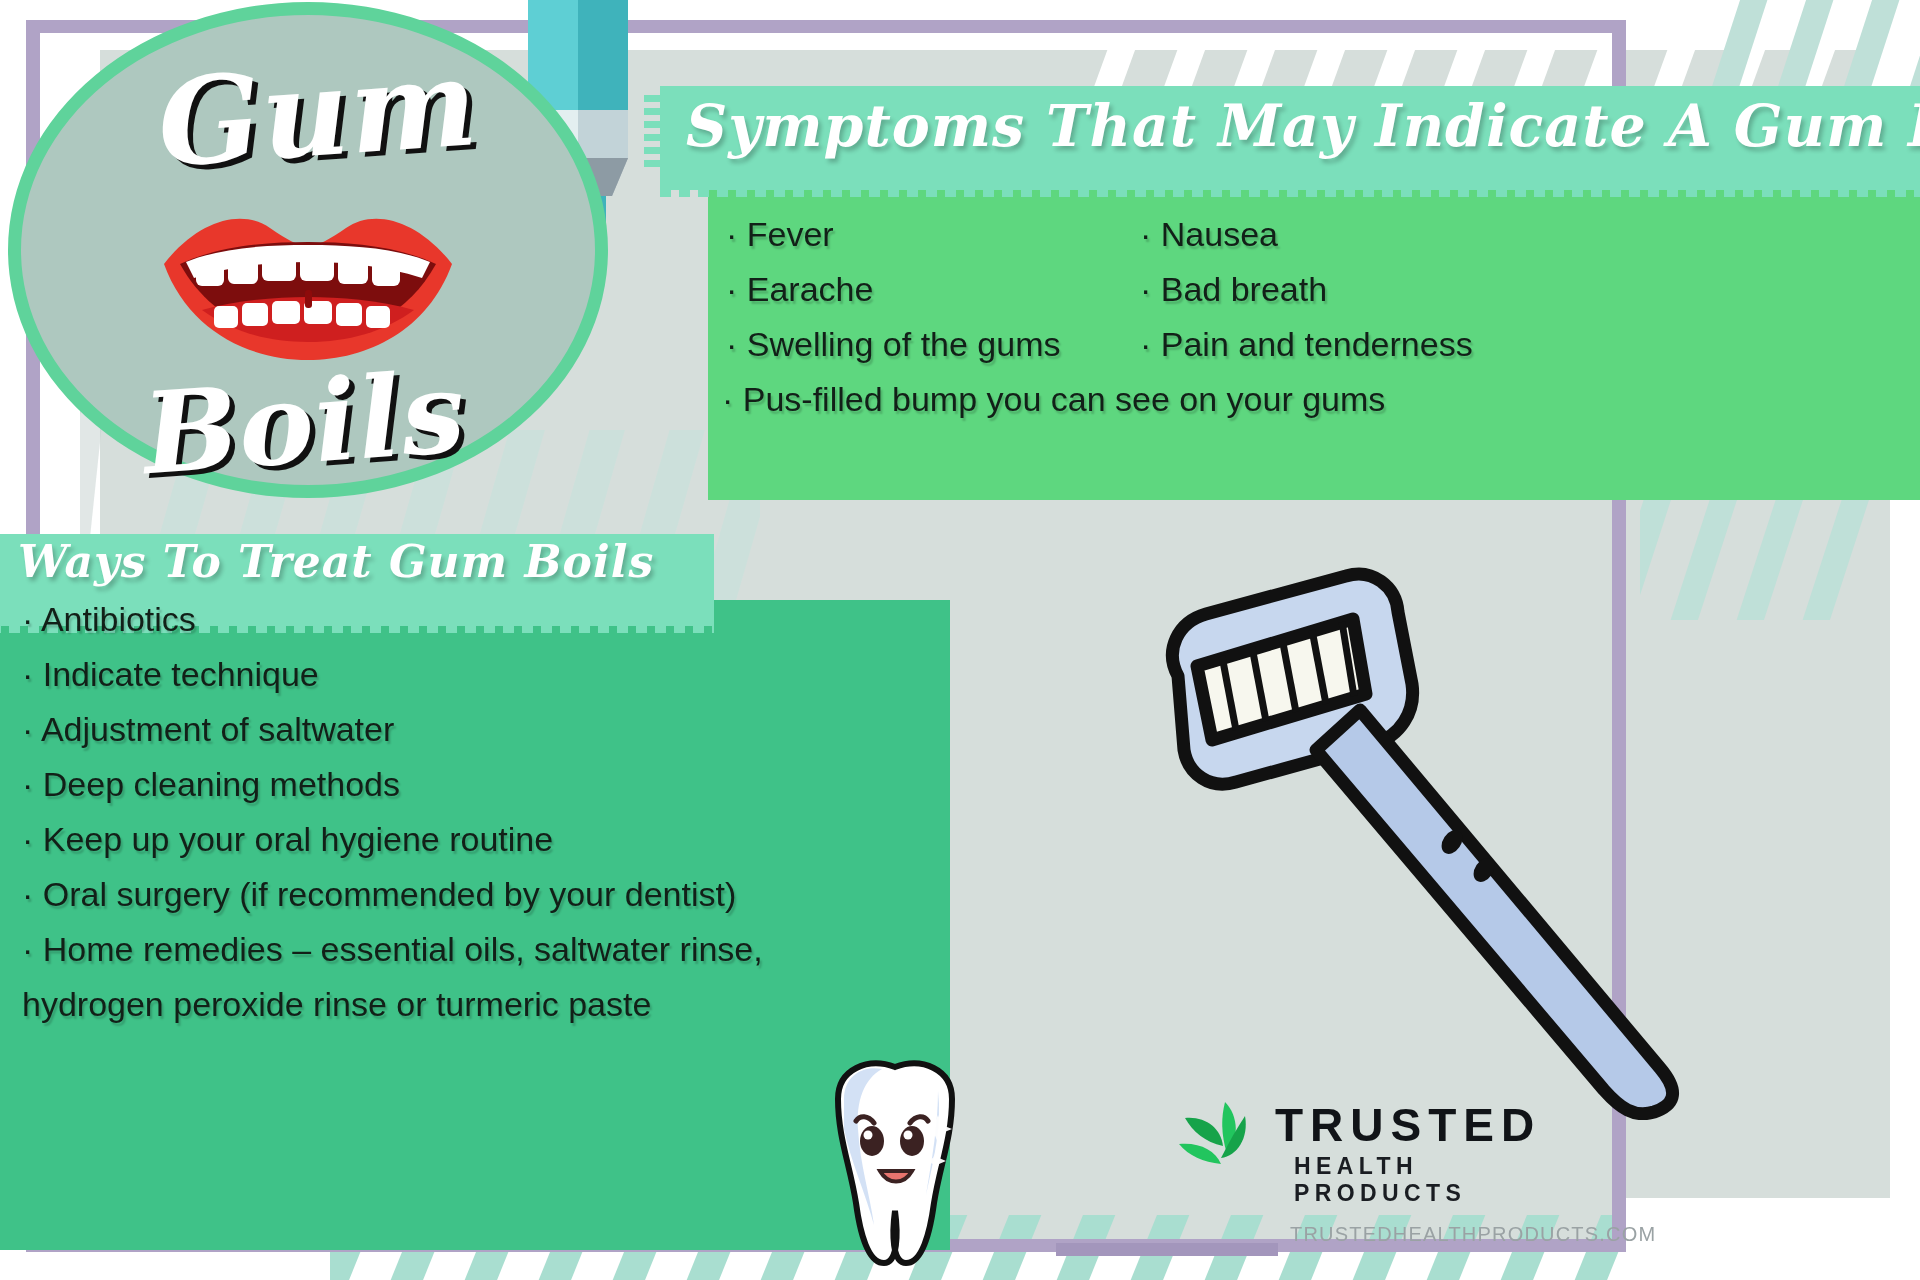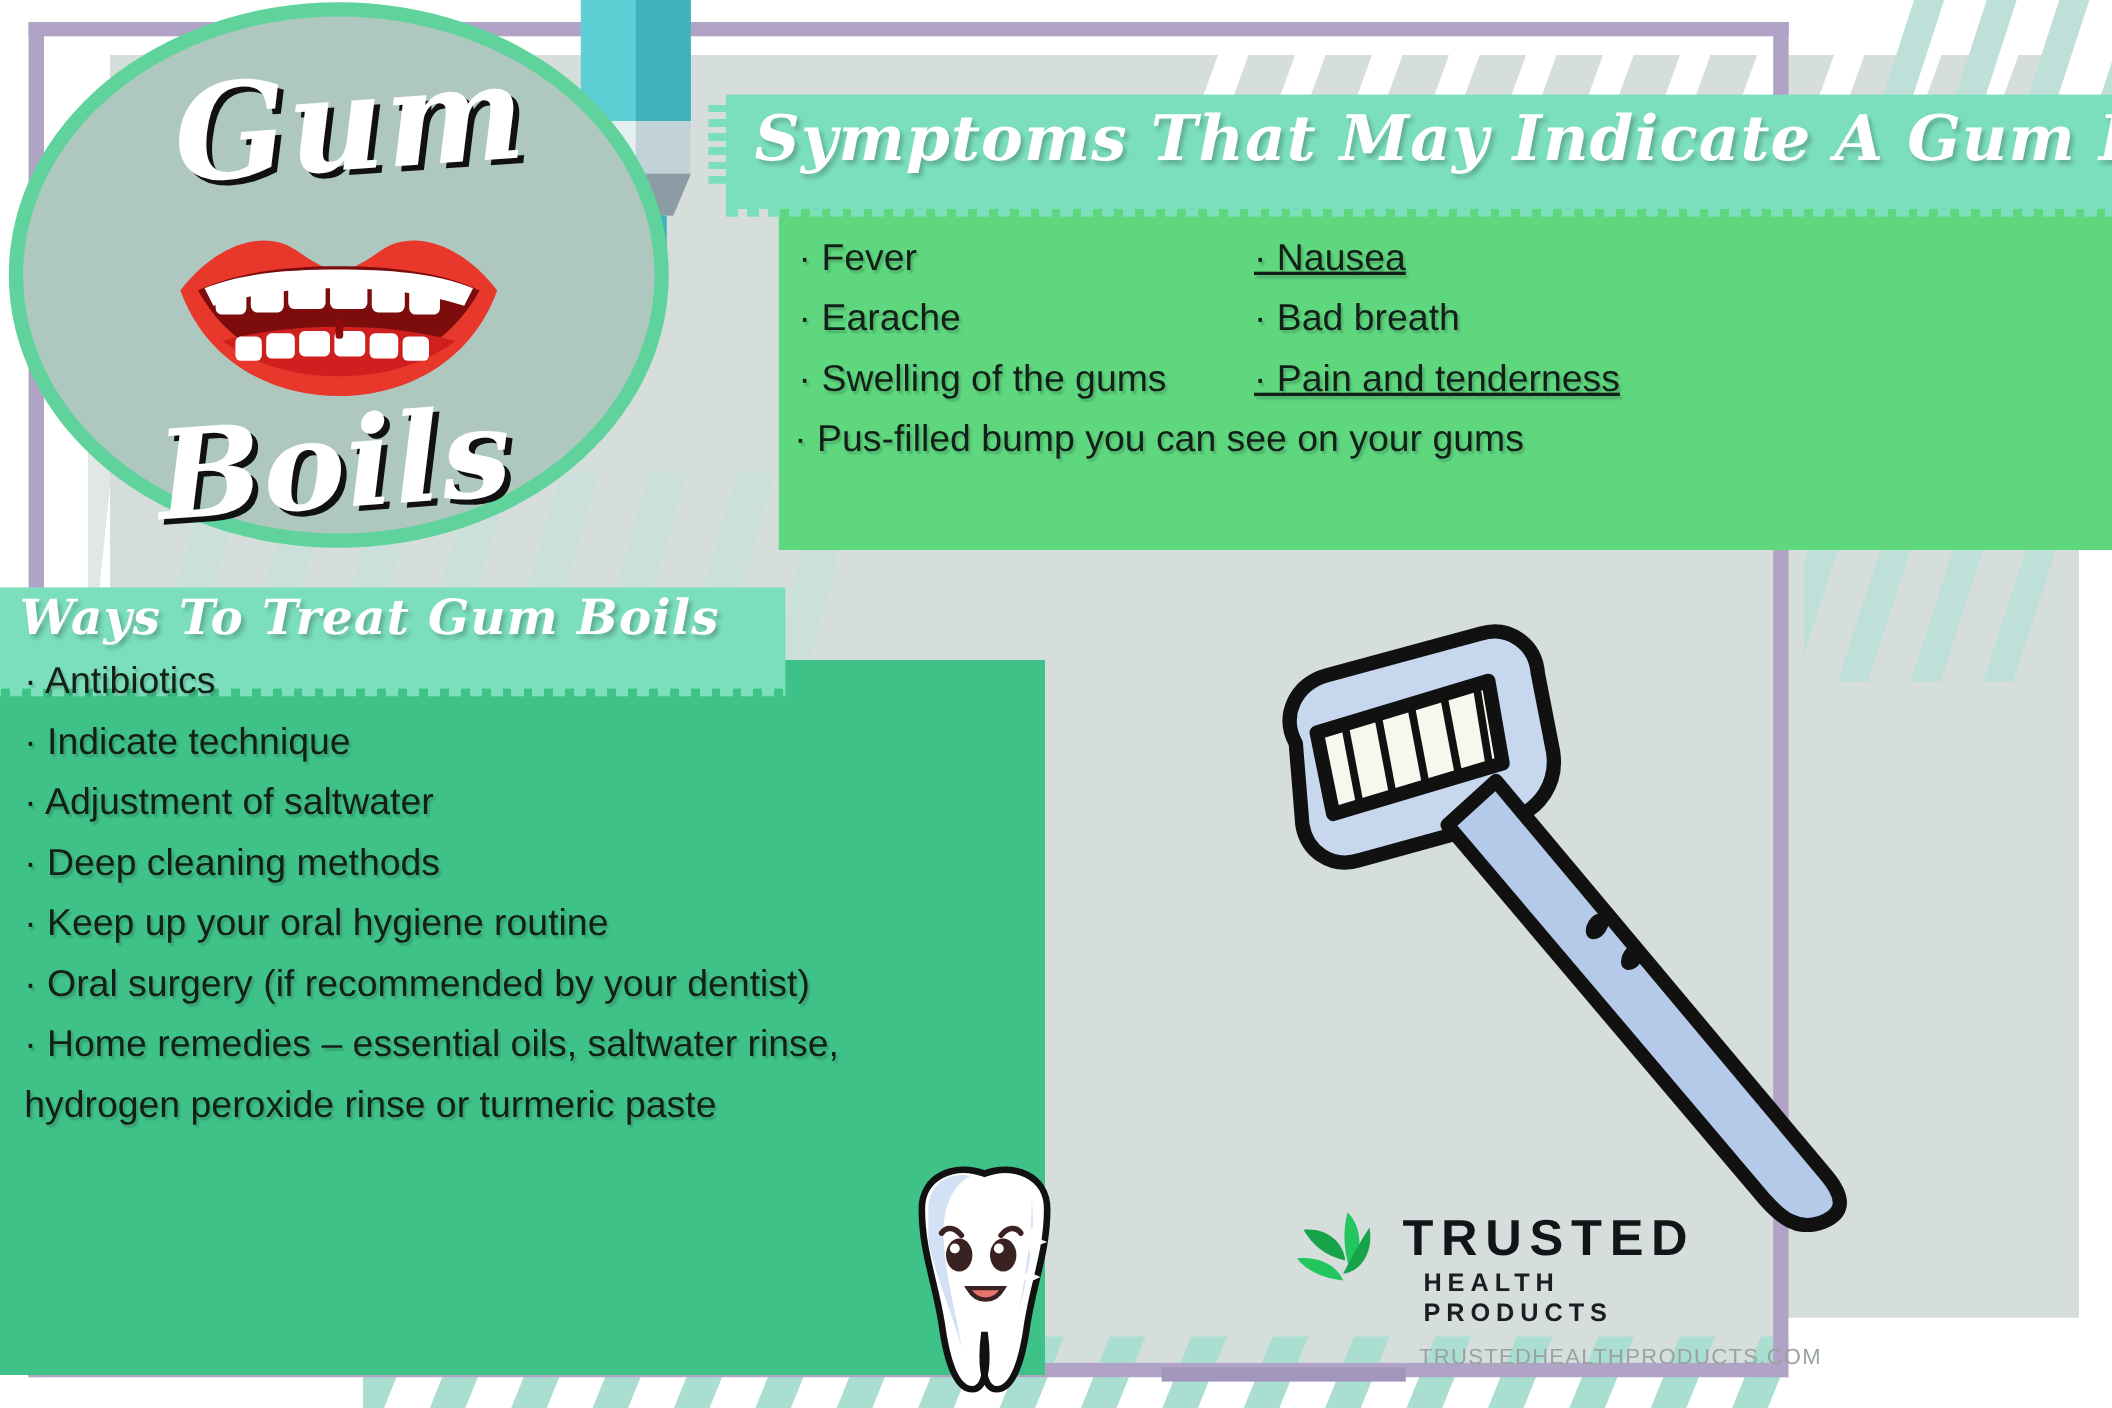--- a/index.html
+++ b/index.html
@@ -217,23 +217,23 @@
   </div>
 
   <div class="panel panel-symptoms"></div>
   <div class="brush brush-symptoms"></div>
   <div class="brush-title title-symptoms">Symptoms That May Indicate A Gum Boil</div>
 
   <div class="li" style="left:726px;top:215px;">· Fever</div>
   <div class="li" style="left:726px;top:270px;">· Earache</div>
   <div class="li" style="left:726px;top:325px;">· Swelling of the gums</div>
 
-  <div class="li" style="left:1140px;top:215px;text-decoration:underline;">· Nausea</div>
+  <div class="li" style="left:1140px;top:215px;">· Nausea</div>
   <div class="li" style="left:1140px;top:270px;">· Bad breath</div>
-  <div class="li" style="left:1140px;top:325px;text-decoration:underline;">· Pain and tenderness</div>
+  <div class="li" style="left:1140px;top:325px;">· Pain and tenderness</div>
 
   <div class="li" style="left:722px;top:380px;">· Pus-filled bump you can see on your gums</div>
 
   <div class="panel panel-treat"></div>
   <div class="brush brush-treat"></div>
   <div class="brush-title title-treat">Ways To Treat Gum Boils</div>
 
   <div class="li" style="left:22px;top:600px;">· Antibiotics</div>
   <div class="li" style="left:22px;top:655px;">· Indicate technique</div>
   <div class="li" style="left:22px;top:710px;">· Adjustment of saltwater</div>

